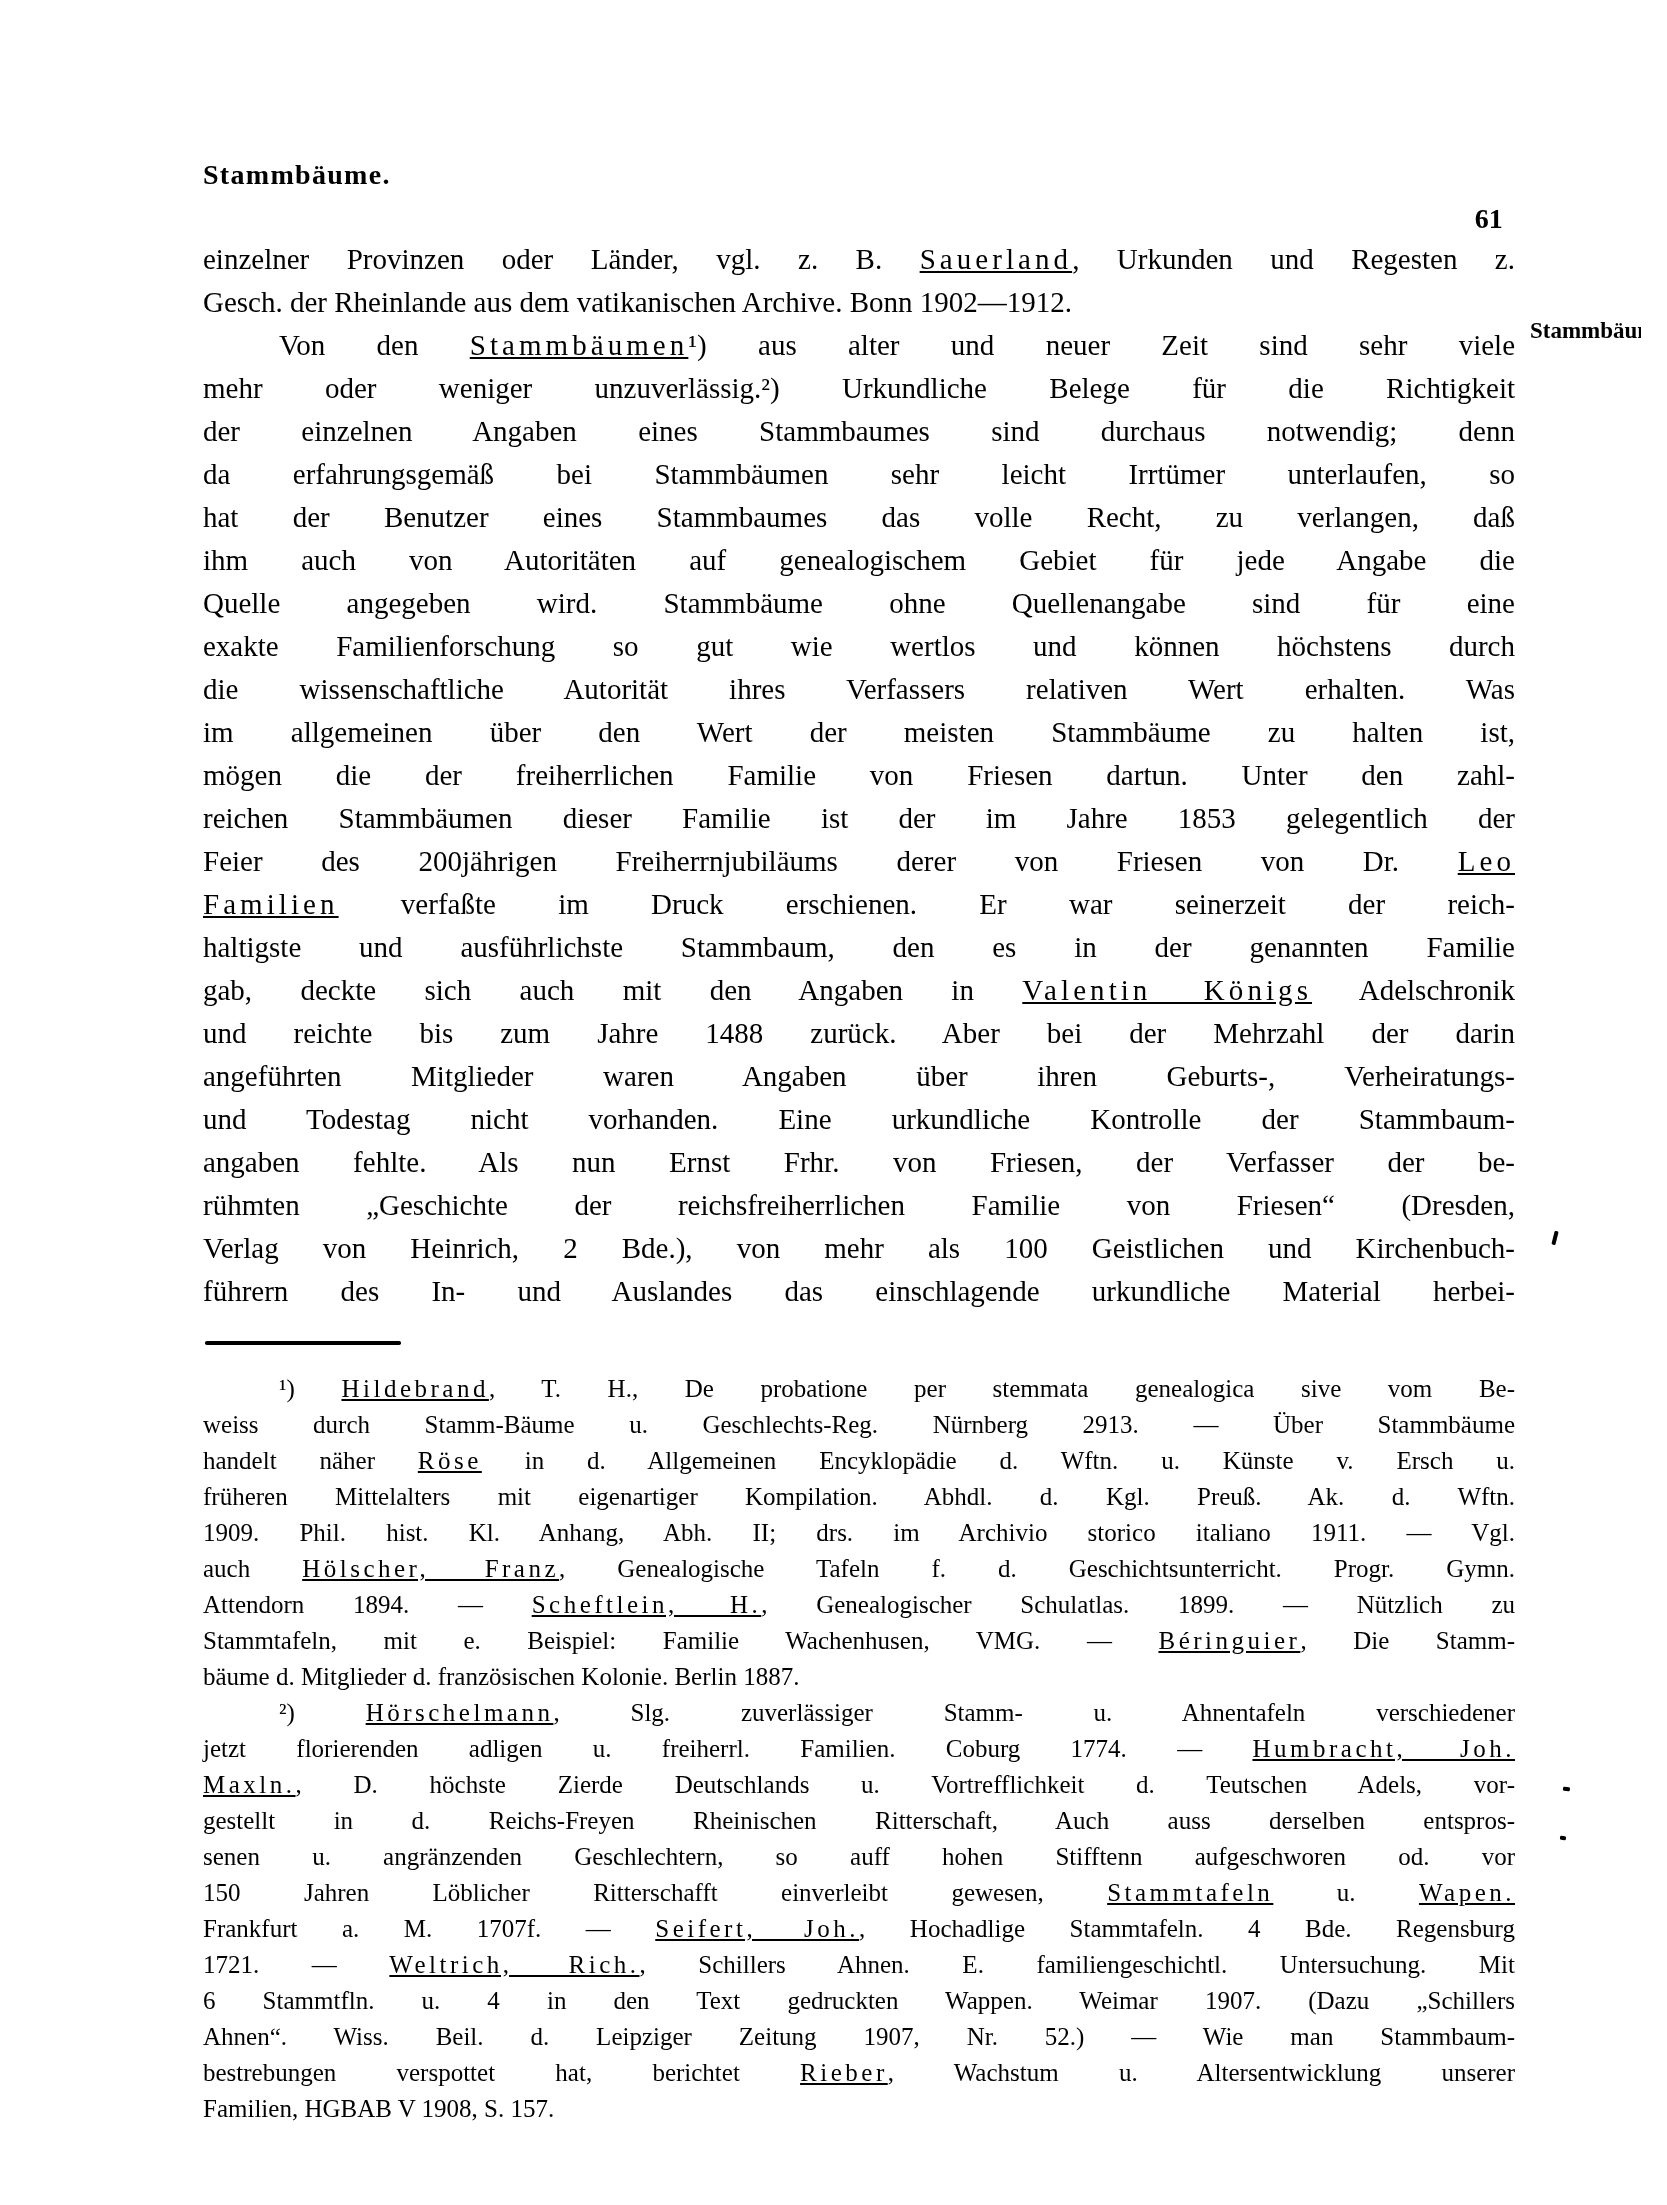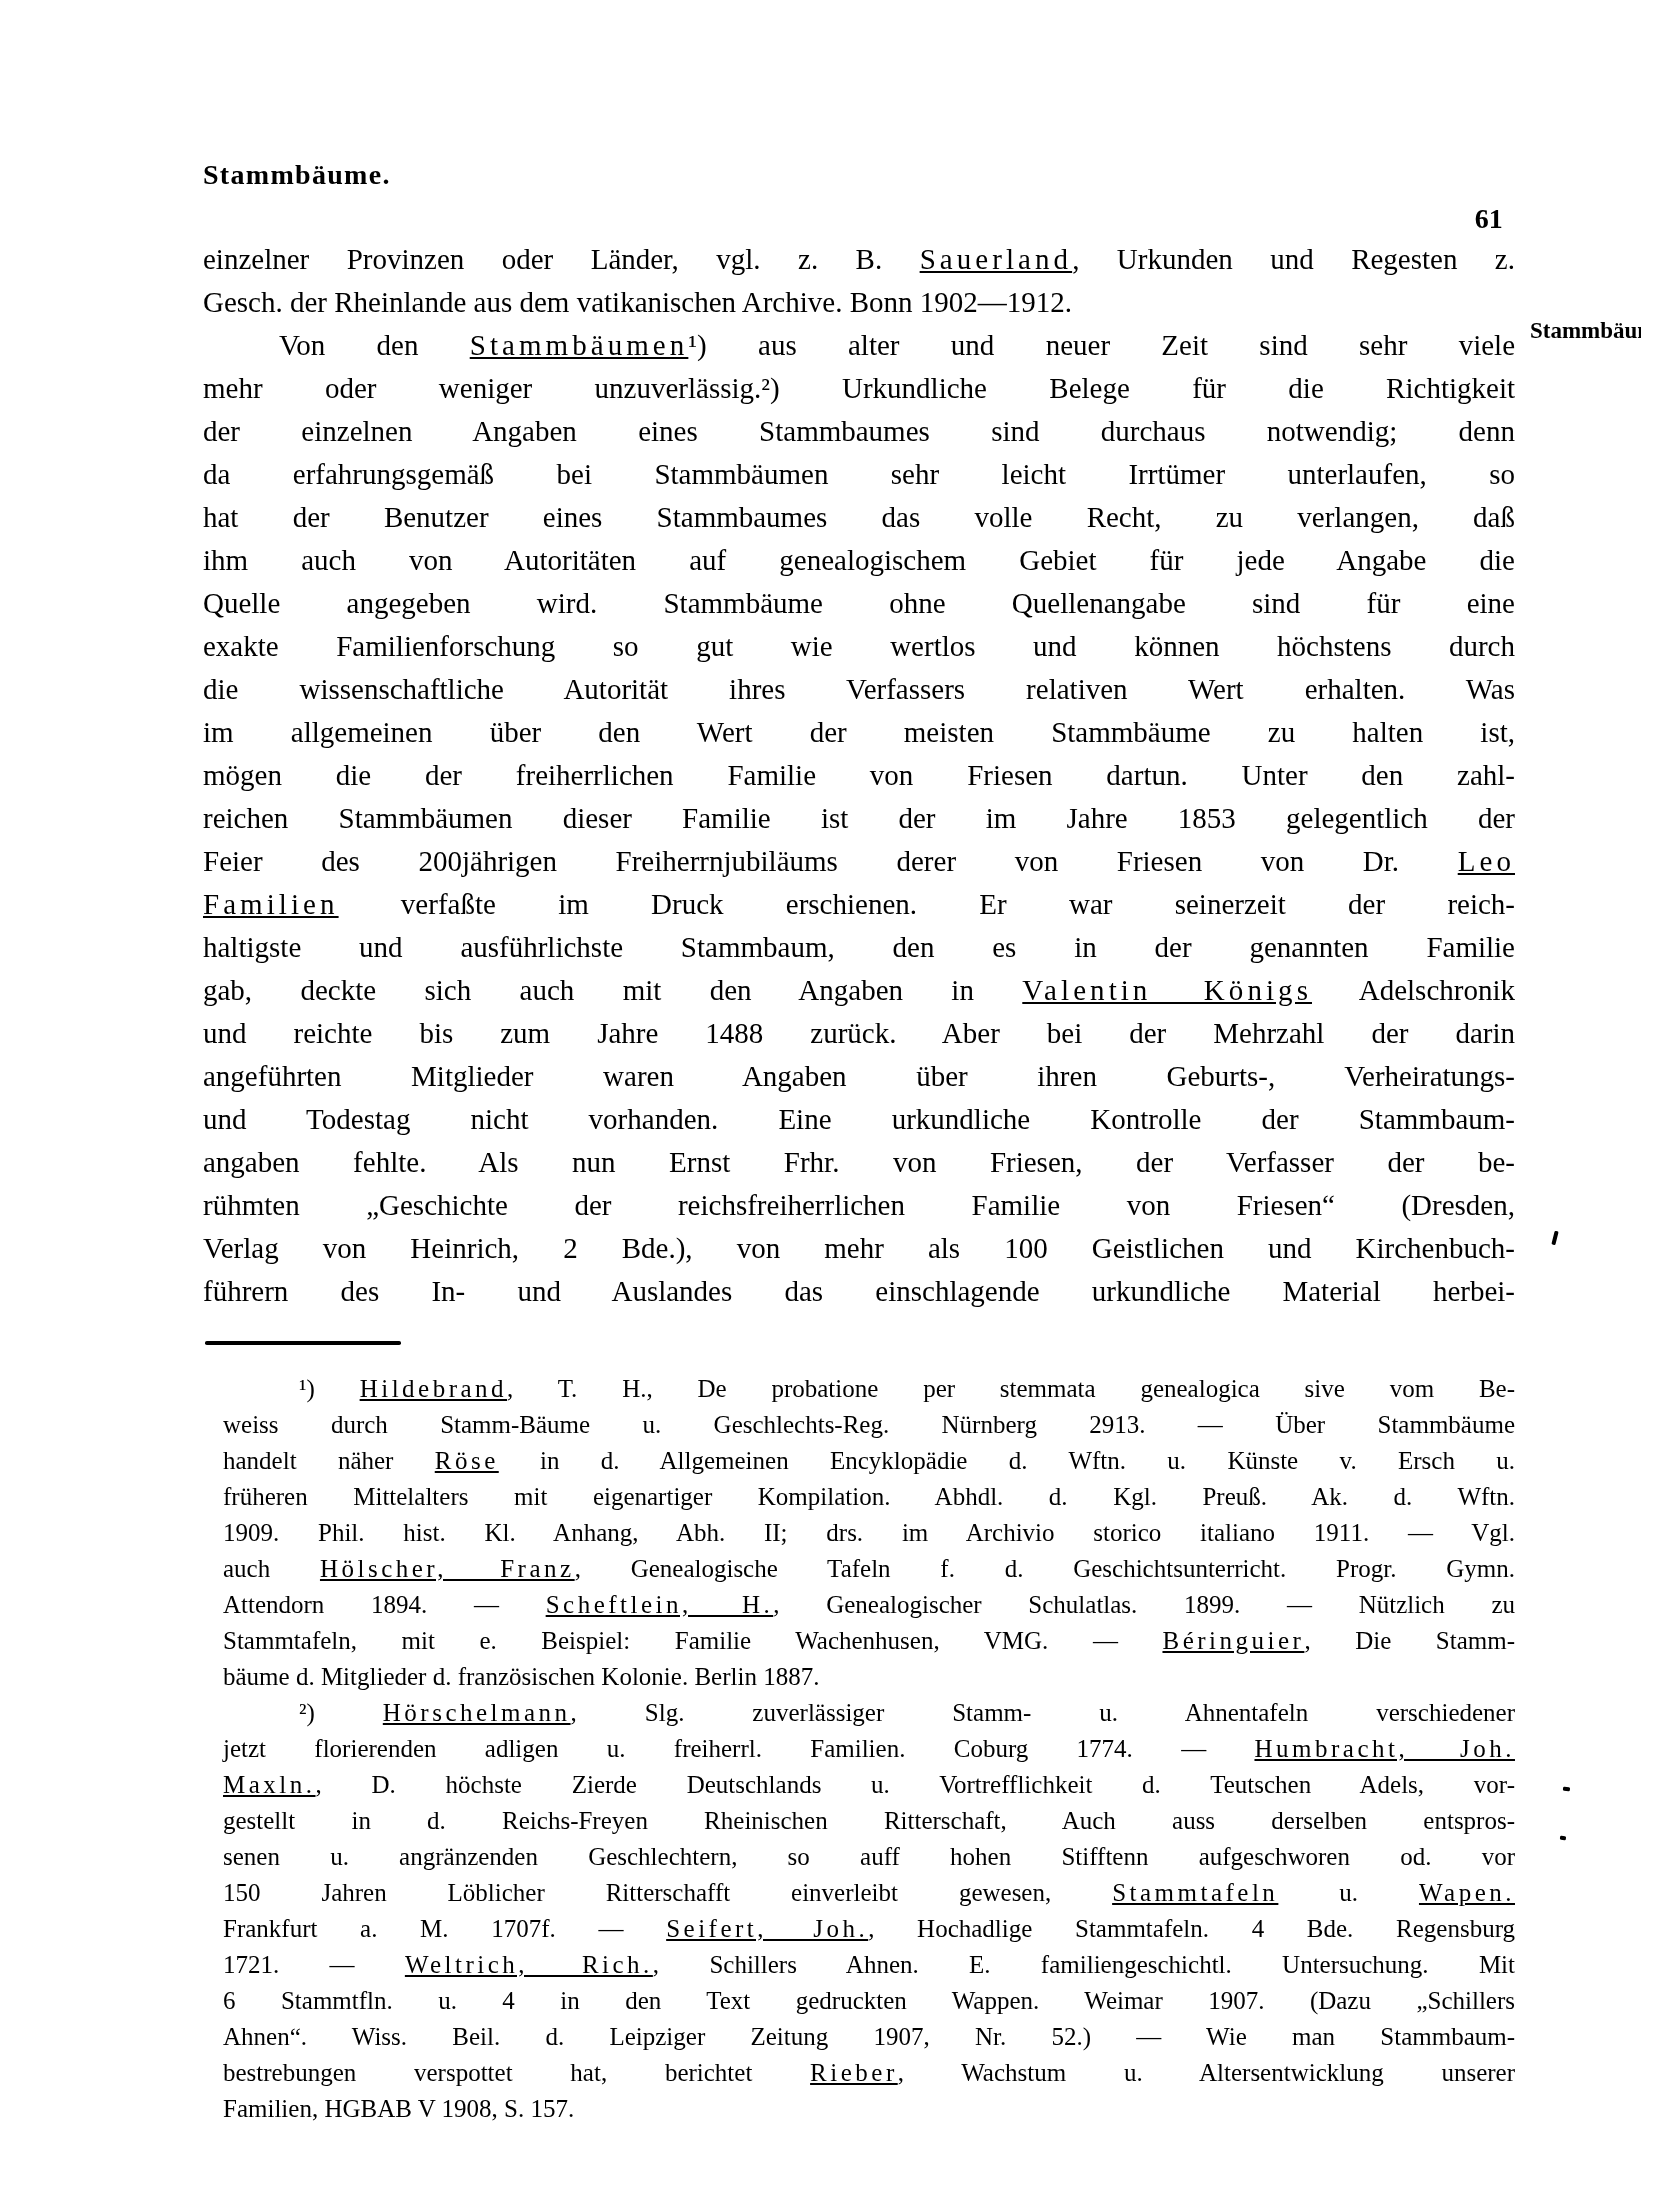--- a/index.html
+++ b/index.html
@@ -6,21 +6,21 @@
   .page{position:relative;width:1667px;height:2465px;background:#ffffff;color:#000;
         font-family:"Liberation Serif","DejaVu Serif",serif;overflow:hidden;}
   .header{position:absolute;left:203px;top:159px;width:1312px;height:40px;}
   .htitle{position:absolute;left:0;right:0;text-align:left;font-size:28px;font-weight:bold;letter-spacing:1.3px;}
   .pagenum{position:absolute;right:12.3px;top:0;font-size:28px;font-weight:bold;margin-top:44px;}
   .margin-note{position:absolute;left:1530px;top:318px;width:111px;height:29px;overflow:hidden;
                font-size:23px;font-weight:bold;white-space:nowrap;}
   .body-lines{position:absolute;left:203px;top:238px;width:1312px;}
   .bline{height:43px;line-height:43px;font-size:29px;text-align:justify;text-align-last:justify;overflow:visible;}
   .fn-lines{position:absolute;left:203px;top:1371px;width:1312px;}
-  .fline{height:36px;line-height:36px;font-size:25px;text-align:justify;text-align-last:justify;margin-left:20px;}
+  .fline{height:36px;line-height:36px;font-size:25px;text-align:justify;text-align-last:justify;}
   .ind{text-indent:76px;}
   .end{text-align-last:left;}
   .g{letter-spacing:0.14em;text-decoration:underline;}
   .fn-rule{position:absolute;left:205px;top:1341px;width:196px;height:4px;background:#000;border-radius:1.8px;}
   .speck{position:absolute;background:#000;border-radius:1.3px;}
   #speck1{left:1553px;top:1231px;width:4.4px;height:14px;transform:rotate(14deg);}
   #speck2{left:1563px;top:1787px;width:7px;height:3.5px;transform:rotate(8deg);}
   #speck3{left:1560px;top:1836px;width:6.2px;height:3.5px;transform:rotate(6deg);}
 </style>
 </head>

